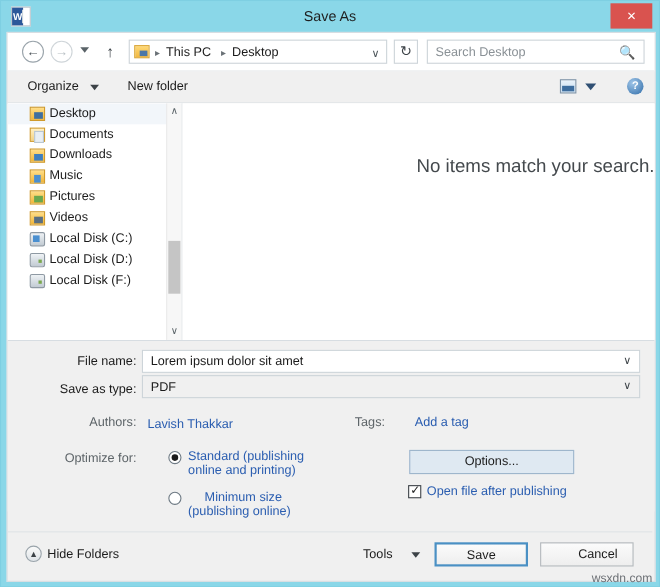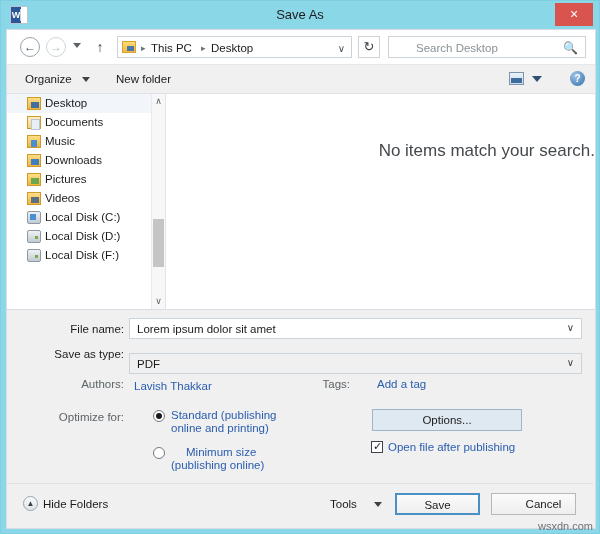--- a/index.html
+++ b/index.html
@@ -201,21 +201,20 @@
     background: #ffffff;
     box-sizing: border-box;
     cursor: text;
   }
   .search-box .ph {
     position: absolute;
     left: 7px; top: 3px;
     font-size: 11.5px;
     color: #8a9196;
     line-height: 16px;
-    margin-left: 20px;
   }
   .search-icon {
     position: absolute;
     right: 7px; top: 4px;
     font-size: 12px;
     color: #4a5358;
   }
 
   
   .toolbar-row {
@@ -428,21 +427,21 @@
   .lbl.muted { color: #5d6468; }
 
   .combo {
     position: absolute;
     height: 21px;
     border: 1px solid #cdd4d9;
     box-sizing: border-box;
     cursor: pointer;
   }
   .combo.filename { left: 128px; top: 317px; width: 453px; background: #ffffff; padding-left: 36px; }
-  .combo.filetype { left: 128px; top: 352px; width: 453px; background: #f0f0f0; }
+  .combo.filetype { left: 128px; top: 340px; width: 453px; background: #f0f0f0; }
   .combo .val {
     position: absolute;
     left: 7px; top: 2px;
     font-size: 11.5px;
     color: #1b1b1b;
     line-height: 16px;
   }
   .combo .chev {
     position: absolute;
     right: 7px; top: 3px;
@@ -635,30 +634,30 @@
             </span>
           <span>Desktop</span>
         </div>
         <div class="tree-item">
           <span class="tree-icon ic-folder doc">
               <span class="accent"></span>
             </span>
           <span>Documents</span>
         </div>
         <div class="tree-item">
+          <span class="tree-icon ic-folder dl">
+              <span class="accent"></span>
+            </span>
+          <span>Downloads</span>
+        </div>
+        <div class="tree-item">
           <span class="tree-icon ic-folder music">
               <span class="accent"></span>
             </span>
           <span>Music</span>
-        </div>
-        <div class="tree-item">
-          <span class="tree-icon ic-folder dl">
-              <span class="accent"></span>
-            </span>
-          <span>Downloads</span>
         </div>
         <div class="tree-item">
           <span class="tree-icon ic-folder pic">
               <span class="accent"></span>
             </span>
           <span>Pictures</span>
         </div>
         <div class="tree-item">
           <span class="tree-icon ic-folder vid">
               <span class="accent"></span>

